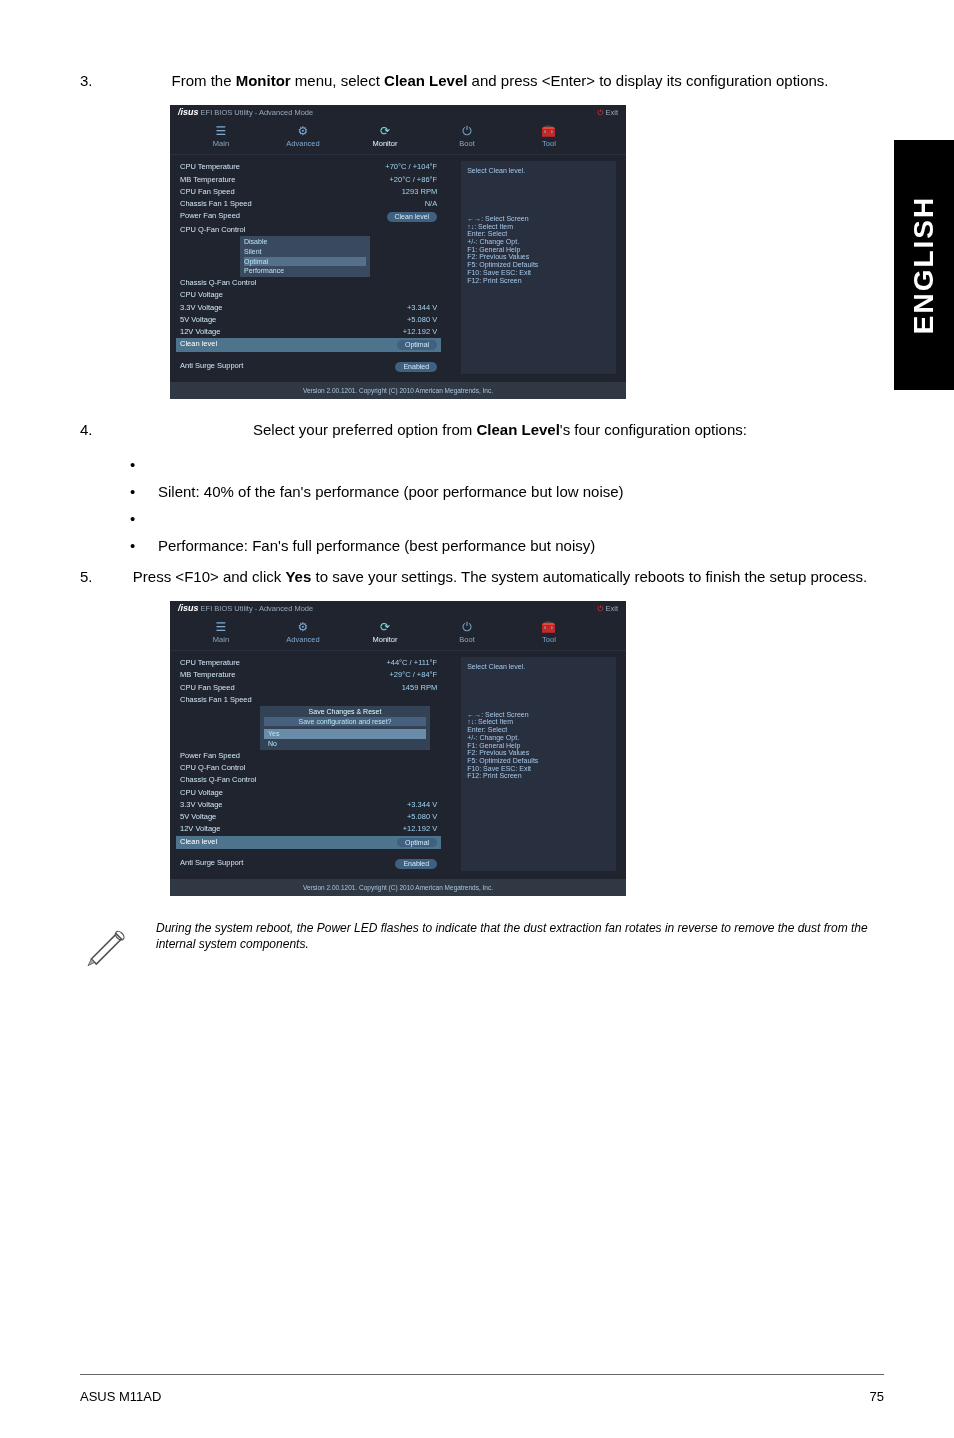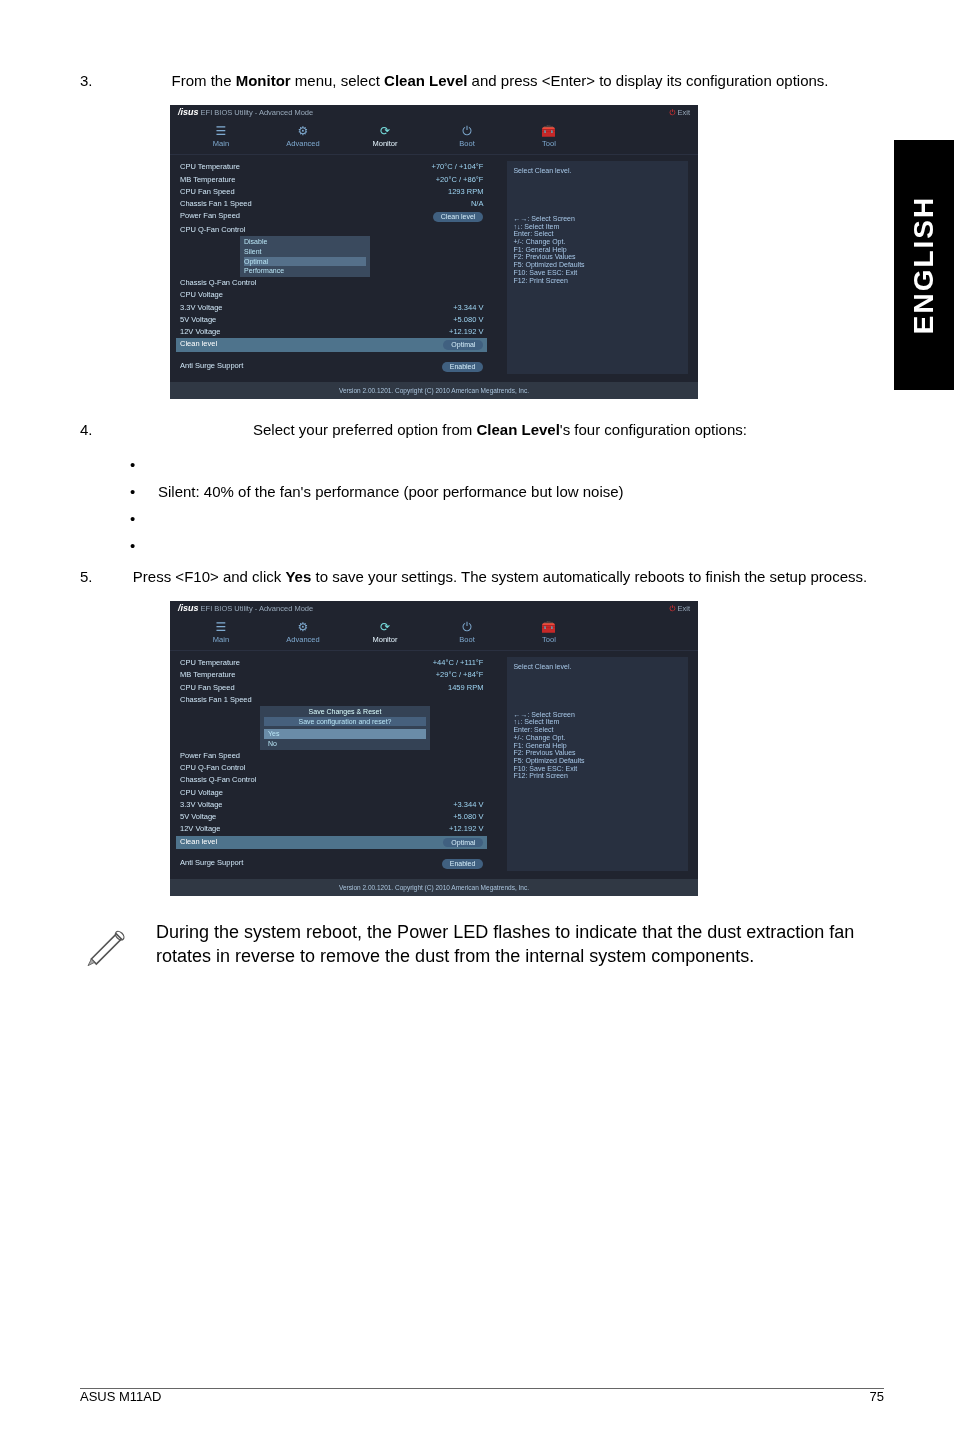--- a/index.html
+++ b/index.html
@@ -45,21 +45,21 @@
   .step-body { flex: 1; text-align: center; }
   .bullet {
     display: flex;
     gap: 18px;
     margin-left: 50px;
     margin-bottom: 6px;
     line-height: 1.4;
   }
   .bullet-mark { width: 10px; flex: none; }
   .bios {
-    width: 528px;
+    width: 456px;
     margin: 14px 0 20px 90px;
     background: #20242f;
     color: #b8e4f4;
     font-size: 7.5px;
     line-height: 1.1;
     font-family: Arial, sans-serif;
   }
   .bios-titlebar {
     display: flex;
     justify-content: space-between;
@@ -137,28 +137,28 @@
     align-items: flex-start;
   }
   .note-icon {
     width: 56px; height: 56px;
     flex: none;
     display: flex;
     align-items: center;
     justify-content: center;
   }
   .note-icon svg { width: 50px; height: 50px; }
-  .note-body { font-size: 18px; line-height: 1.35; padding-top: 4px; }
+  .note-body { font-size: 12px; line-height: 1.35; padding-top: 4px; font-style: italic; }
   .footer {
     position: absolute;
     left: 80px;
     right: 70px;
     bottom: 34px;
     border-top: 1px solid #666;
-    padding-top: 0;
+    padding-top: 14px;
     display: flex;
     justify-content: space-between;
     font-size: 13px;
   }
 </style>
 </head>
 <body>
 
 <div class="page">
 
@@ -267,20 +267,21 @@
     </div>
   <div class="bullet">
       <span class="bullet-mark">•</span>
       <span>Silent: 40% of the fan's performance (poor performance but low noise)</span>
     </div>
   <div class="bullet">
       <span class="bullet-mark">•</span>
     </div>
   <div class="bullet">
       <span class="bullet-mark">•</span>
+      <span>Performance: Fan's full performance (best performance but noisy)</span>
     </div>
 
   <div class="step" style="margin-top:10px">
     <div class="step-num">5.</div>
     <div class="step-body">
       <span>Press &lt;F10&gt; and click </span><b>Yes</b><span> to save your settings. The system automatically reboots to finish the setup process.</span>
     </div>
   </div>
 
   <div class="bios">

